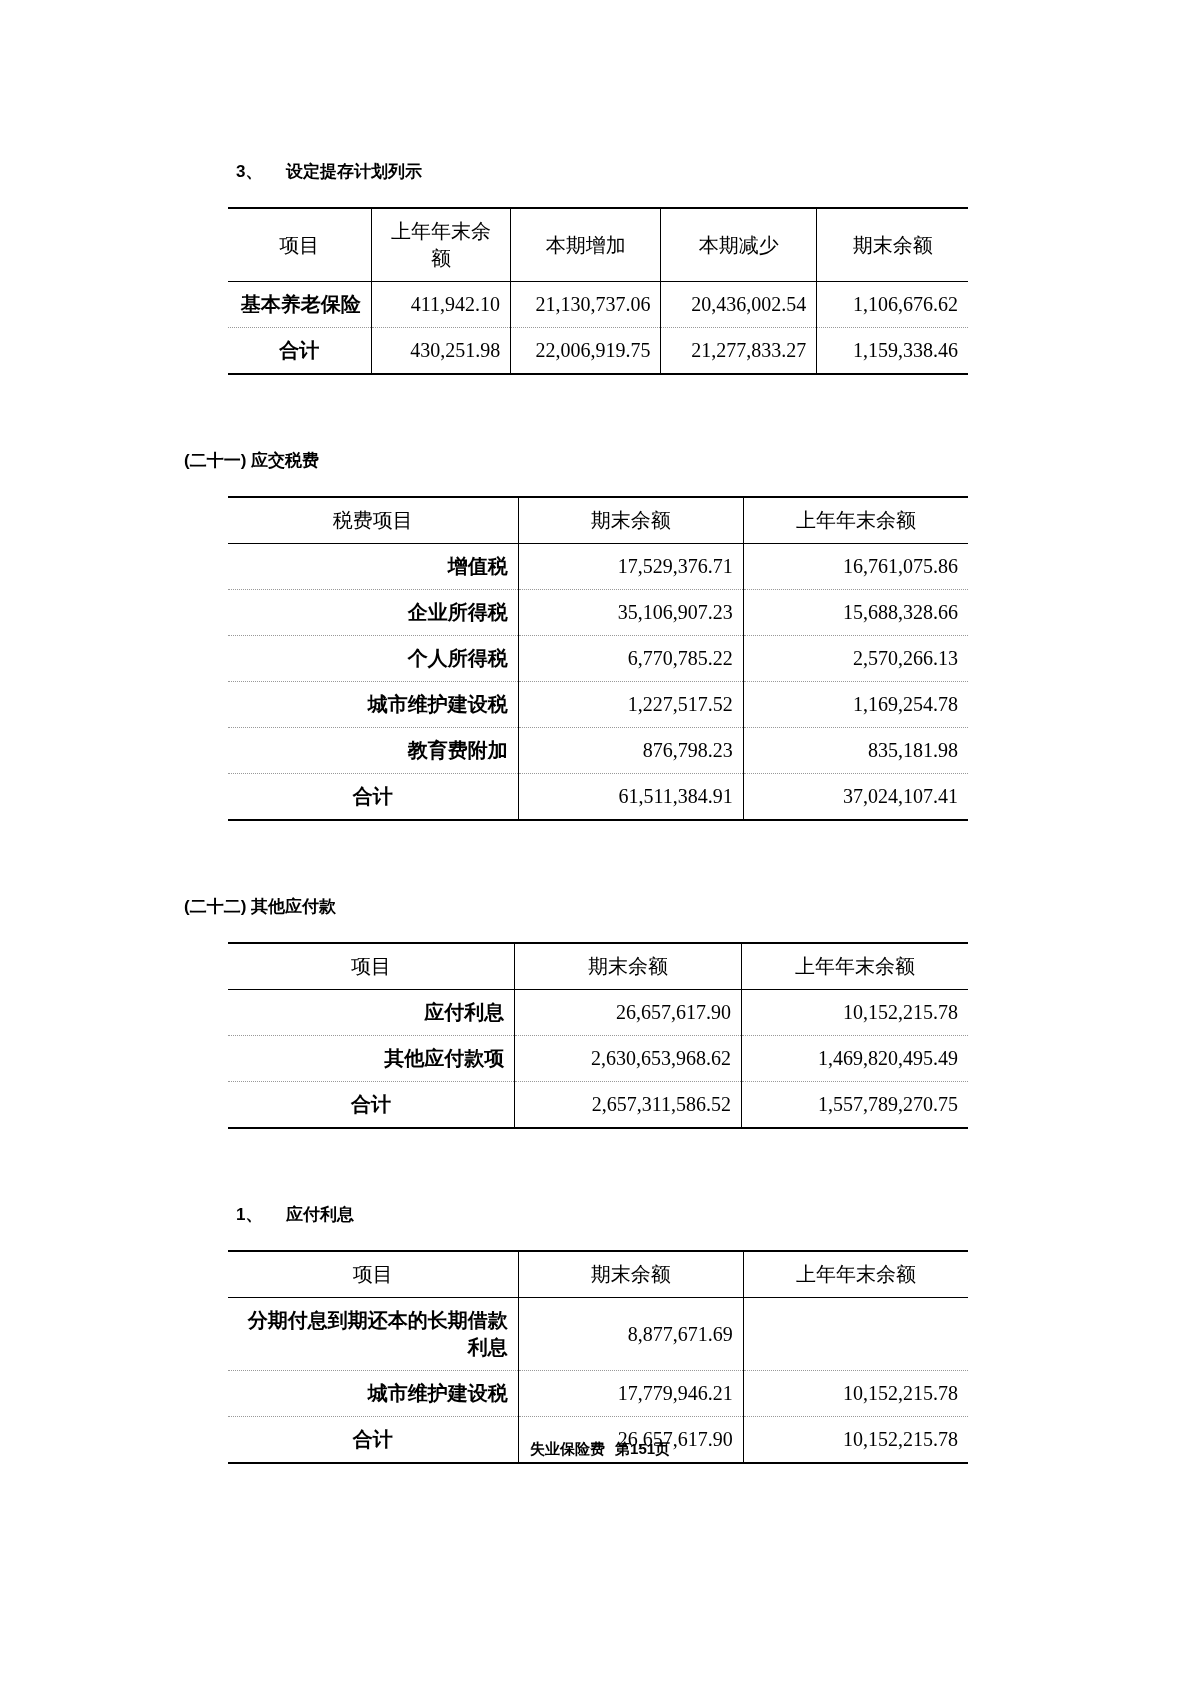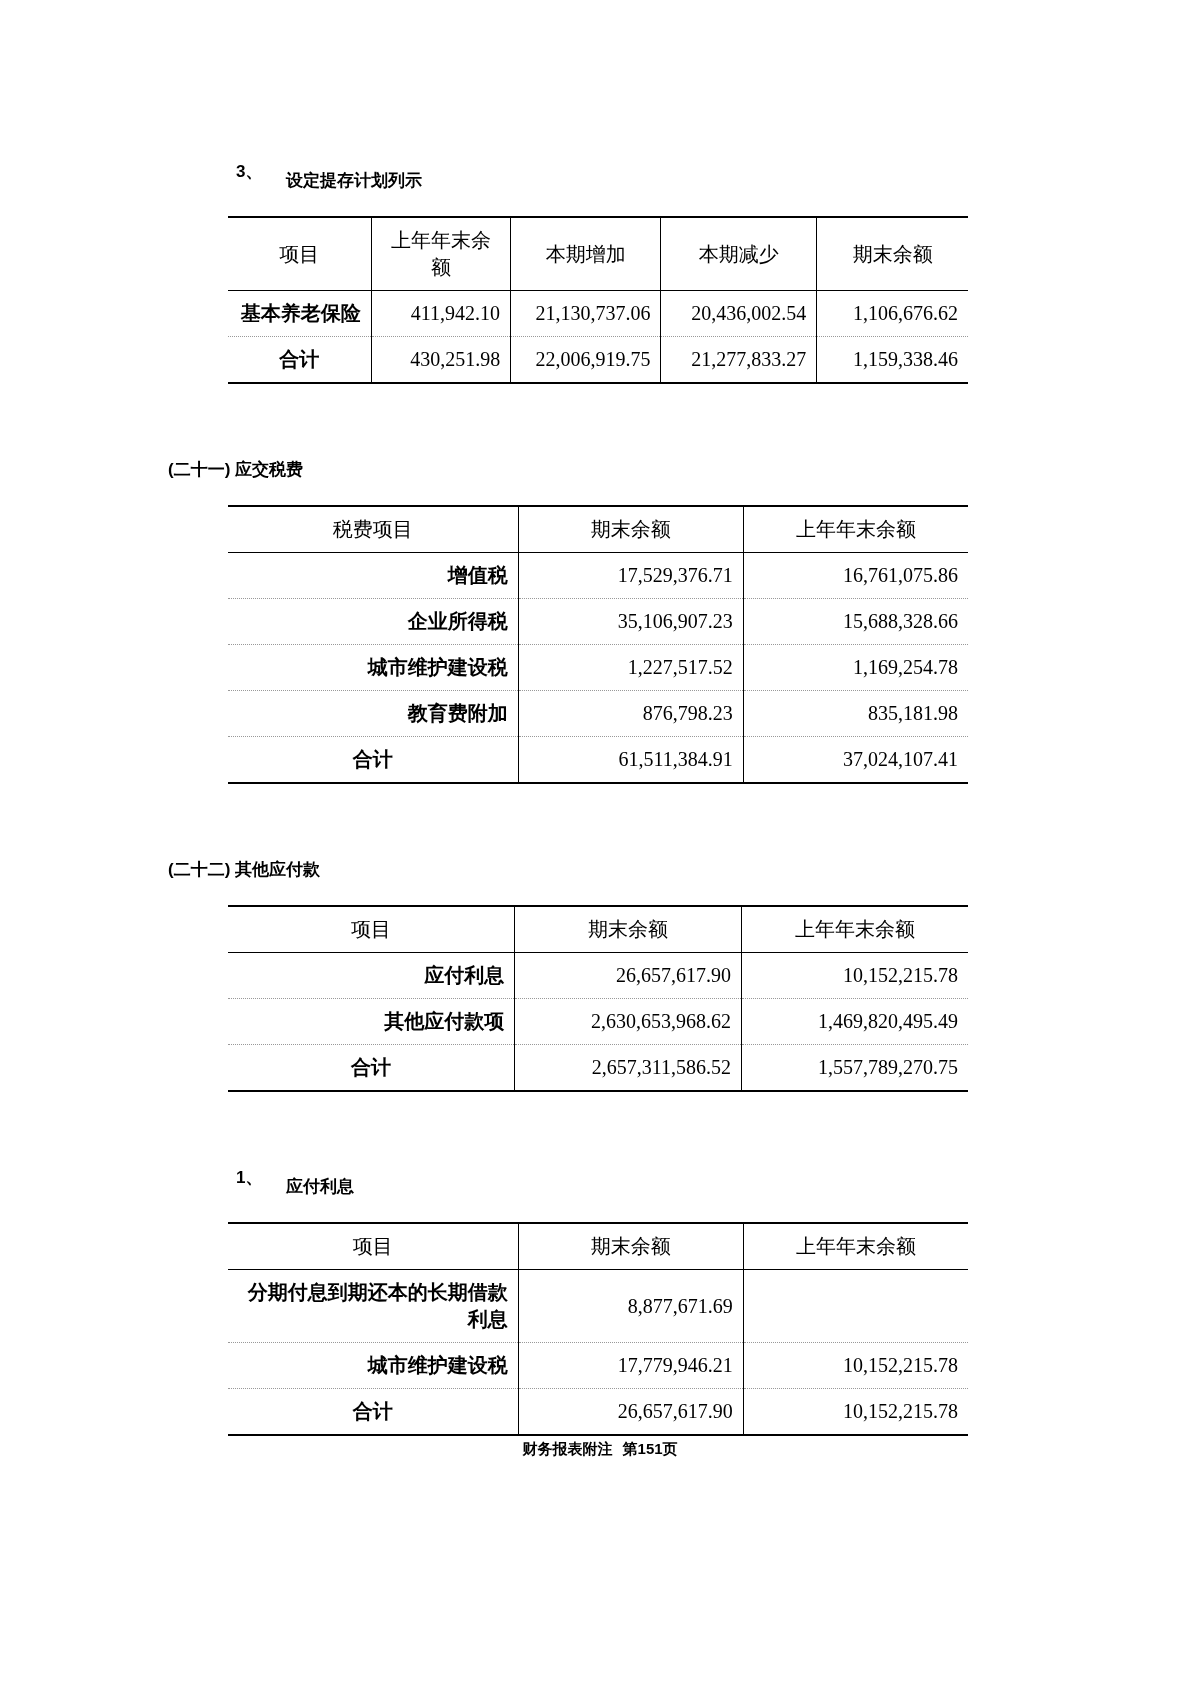--- a/index.html
+++ b/index.html
@@ -32,27 +32,26 @@
     padding-left: 68px;
     position: relative;
   }
   .h-numbered .num {
     position: absolute;
     left: 68px;
   }
   .h-numbered .txt {
     display: inline-block;
     margin-left: 50px;
-    margin-top: 9px;
   }
   .h-section {
     font-family: "Liberation Sans", sans-serif;
     font-weight: bold;
     font-size: 17px;
-    margin: 0 0 24px 0;
+    margin: 0 0 24px 16px;
   }
 
   
   table.fin {
     border-collapse: collapse;
     font-size: 20px;
     font-family: "Liberation Serif", "DejaVu Serif", serif;
     margin: 0 0 0 0;
   }
   table.fin th, table.fin td {
@@ -175,20 +174,25 @@
               <td class="label">增值税</td>
               <td class="num vline">17,529,376.71</td>
               <td class="num vline">16,761,075.86</td>
             </tr>
             <tr>
               <td class="label">企业所得税</td>
               <td class="num vline">35,106,907.23</td>
               <td class="num vline">15,688,328.66</td>
             </tr>
             <tr>
+              <td class="label">个人所得税</td>
+              <td class="num vline">6,770,785.22</td>
+              <td class="num vline">2,570,266.13</td>
+            </tr>
+            <tr>
               <td class="label">城市维护建设税</td>
               <td class="num vline">1,227,517.52</td>
               <td class="num vline">1,169,254.78</td>
             </tr>
             <tr>
               <td class="label">教育费附加</td>
               <td class="num vline">876,798.23</td>
               <td class="num vline">835,181.98</td>
             </tr>
             <tr class="total">
@@ -270,16 +274,16 @@
               <td class="num vline">10,152,215.78</td>
             </tr>
           </tbody>
         </table>
       </div>
     </div>
 
   </div>
 
   <div class="footer">
-    <span class="page-label">财务报表附注</span>
+    <span class="page-label">失业保险费</span>
     <span>第151页</span>
   </div>
 </div>
 
 </body></html>

